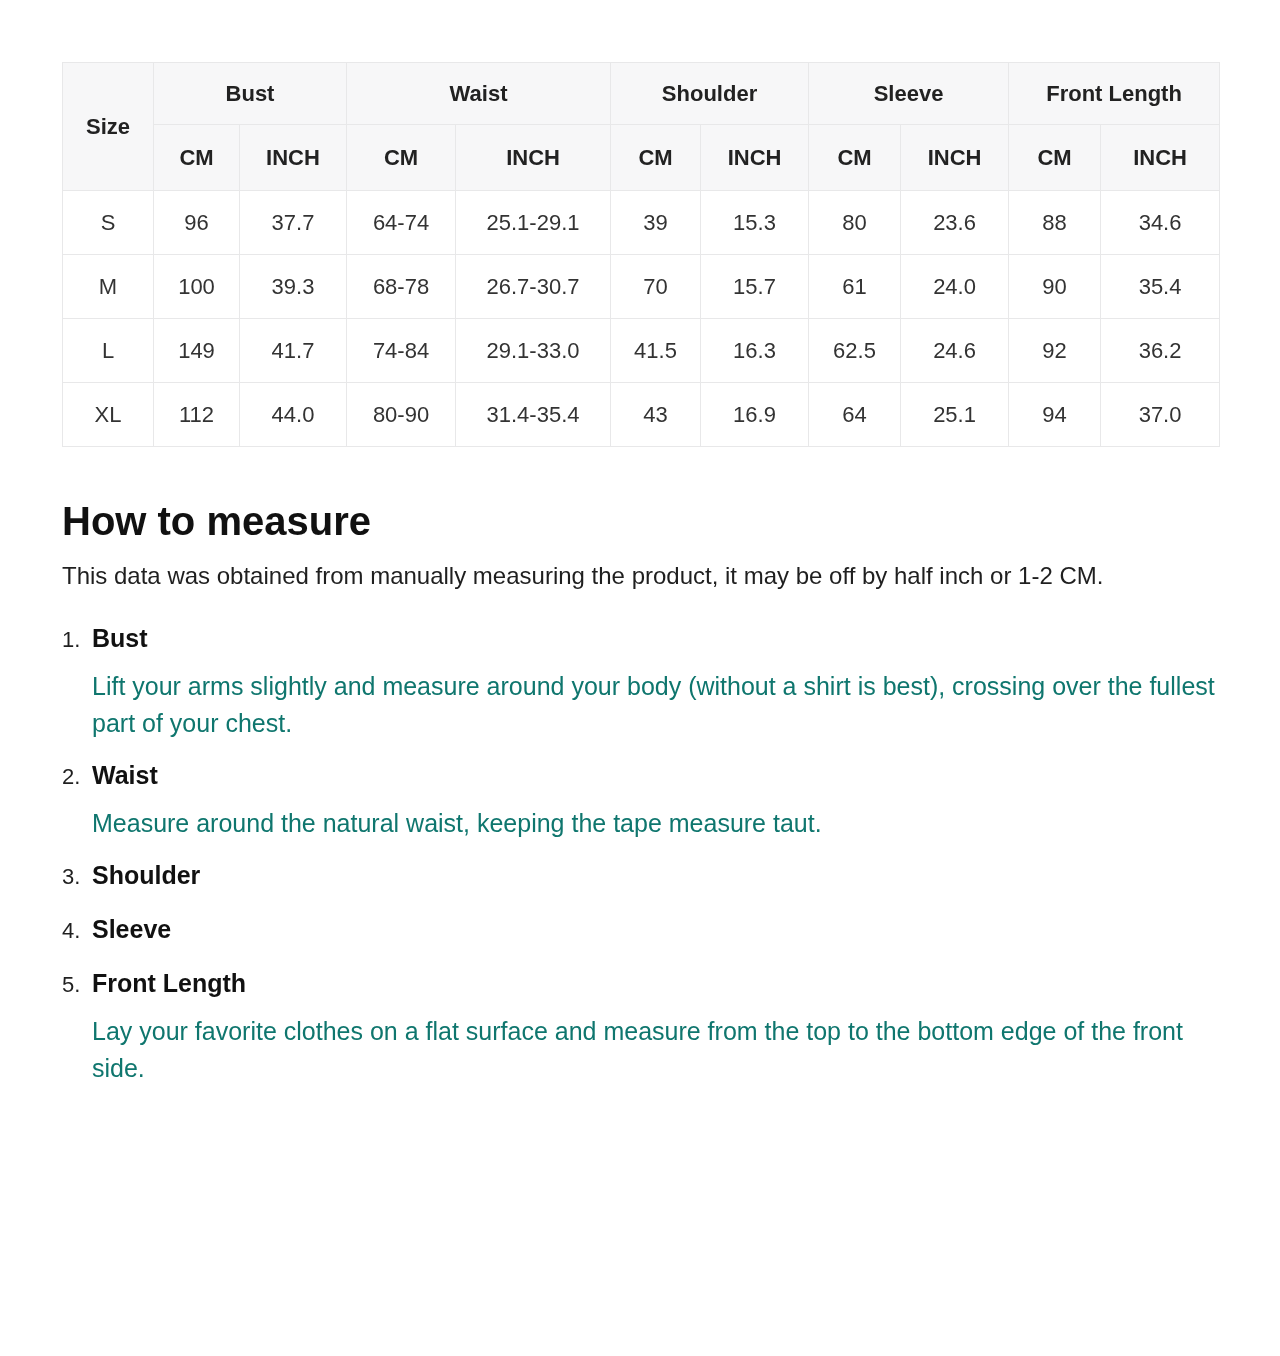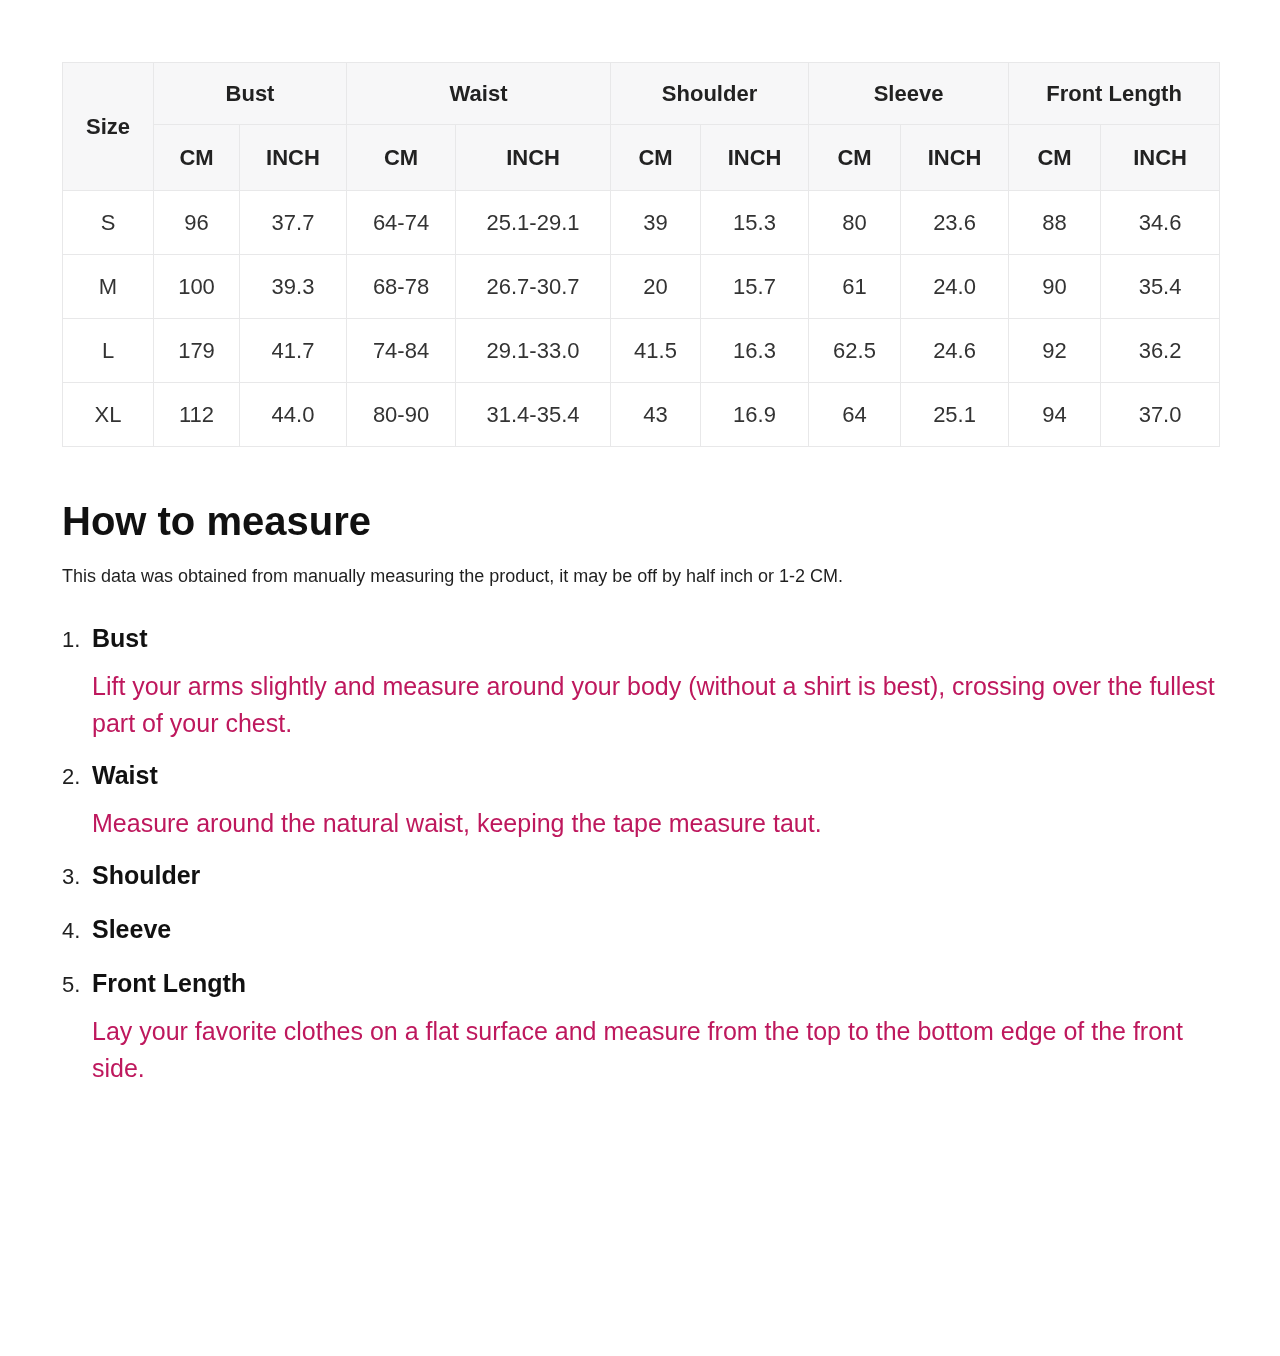--- a/index.html
+++ b/index.html
@@ -46,21 +46,21 @@
   
   .htm-title {
     margin: 55px 0 17px 0;
     font-size: 40px;
     line-height: 38px;
     font-weight: bold;
     color: #111111;
   }
   .htm-intro {
     margin: 0;
-    font-size: 18px;
+    font-size: 24px;
     line-height: 38px;
     color: #1f1f1f;
   }
   .steps {
     margin-top: 24px;
   }
   .step {
     margin-bottom: 14px;
   }
   .step-head {
@@ -78,21 +78,21 @@
     color: #1f1f1f;
   }
   .step-label {
     font-weight: bold;
     color: #111111;
   }
   .step-text {
     margin: 9px 0 0 30px;
     font-size: 25px;
     line-height: 37px;
-    color: #be185d;
+    color: #0f766e;
     max-width: 1126px;
   }
 </style>
 </head>
 <body>
 
 <div class="page">
 
   <table class="size-chart">
     <colgroup>
@@ -143,30 +143,30 @@
         <td>23.6</td>
         <td>88</td>
         <td>34.6</td>
       </tr>
       <tr>
         <td>M</td>
         <td>100</td>
         <td>39.3</td>
         <td>68-78</td>
         <td>26.7-30.7</td>
-        <td>20</td>
+        <td>70</td>
         <td>15.7</td>
         <td>61</td>
         <td>24.0</td>
         <td>90</td>
         <td>35.4</td>
       </tr>
       <tr>
         <td>L</td>
-        <td>179</td>
+        <td>149</td>
         <td>41.7</td>
         <td>74-84</td>
         <td>29.1-33.0</td>
         <td>41.5</td>
         <td>16.3</td>
         <td>62.5</td>
         <td>24.6</td>
         <td>92</td>
         <td>36.2</td>
       </tr>

